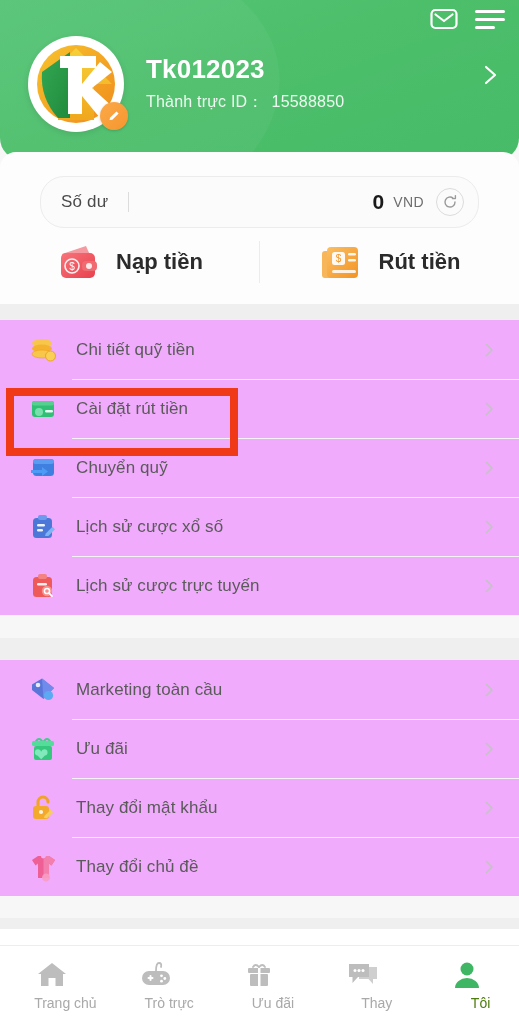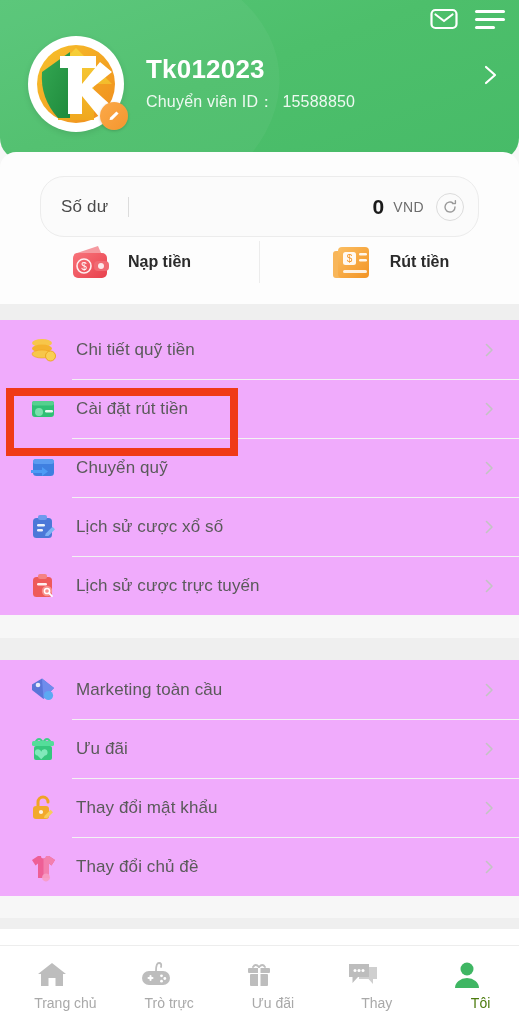--- a/index.html
+++ b/index.html
@@ -86,21 +86,21 @@
   
   .balance-card {
     position: absolute; top: 152px; left: 0;
     width: 519px; height: 152px;
     background: #fdfdfd;
     border-top-left-radius: 16px;
     border-top-right-radius: 16px;
   }
   .balance-pill {
     position: absolute; top: 24px; left: 40px;
-    width: 439px; height: 61px;
+    width: 439px; height: 52px;
     border-radius: 24px;
     border: 1px solid #ececec;
     background: #fbfbfb;
     display: flex; align-items: center;
   }
   .bal-label {
     font-size: 17px; color: #4a4a4a;
     margin-left: 20px; letter-spacing: .2px;
   }
   .bal-divider {
@@ -118,21 +118,21 @@
 
   .actions {
     position: absolute; top: 88px; left: 0; width: 519px;
     display: flex; align-items: center;
   }
   .action {
     flex: 1; display:flex; align-items:center; justify-content:center;
   }
   .action svg { width: 44px; height: 44px; display:block; }
   .action-label {
-    margin-left: 16px; font-size: 16px; font-weight: bold; color: #2b2b2b;
+    margin-left: 16px; font-size: 22px; font-weight: bold; color: #2b2b2b;
   }
   .action-div { width:1px; height:42px; background:#ececec; }
 
   .gap { background: #efefef; width: 519px; }
 
   
   .menu-group {
     width: 519px; background: #f0abfc;
   }
   .row {
@@ -230,21 +230,21 @@
         </div>
         <div class="avatar-badge">
           <svg viewBox="0 0 14 14" fill="none">
             <path d="M2.5 11 L3.2 8.6 L9.4 2.4 L11.6 4.6 L5.4 10.8 Z" fill="#ffffff"></path>
           </svg>
         </div>
       </div>
       <div class="profile-text">
         <div class="username">Tk012023</div>
         <div class="memberid">
-          <span>Chuyển viên ID：</span><span class="idnum">15588850</span>
+          <span>Thành trực ID：</span><span class="idnum">15588850</span>
         </div>
       </div>
     </div>
 
     <span class="profile-chevron">
       <svg viewBox="0 0 22 22" fill="none">
         <path d="M7 3 L16 11 L7 19" stroke="#ffffff" stroke-width="2.2" stroke-linecap="round" stroke-linejoin="round"></path>
       </svg>
     </span>
   </div>

